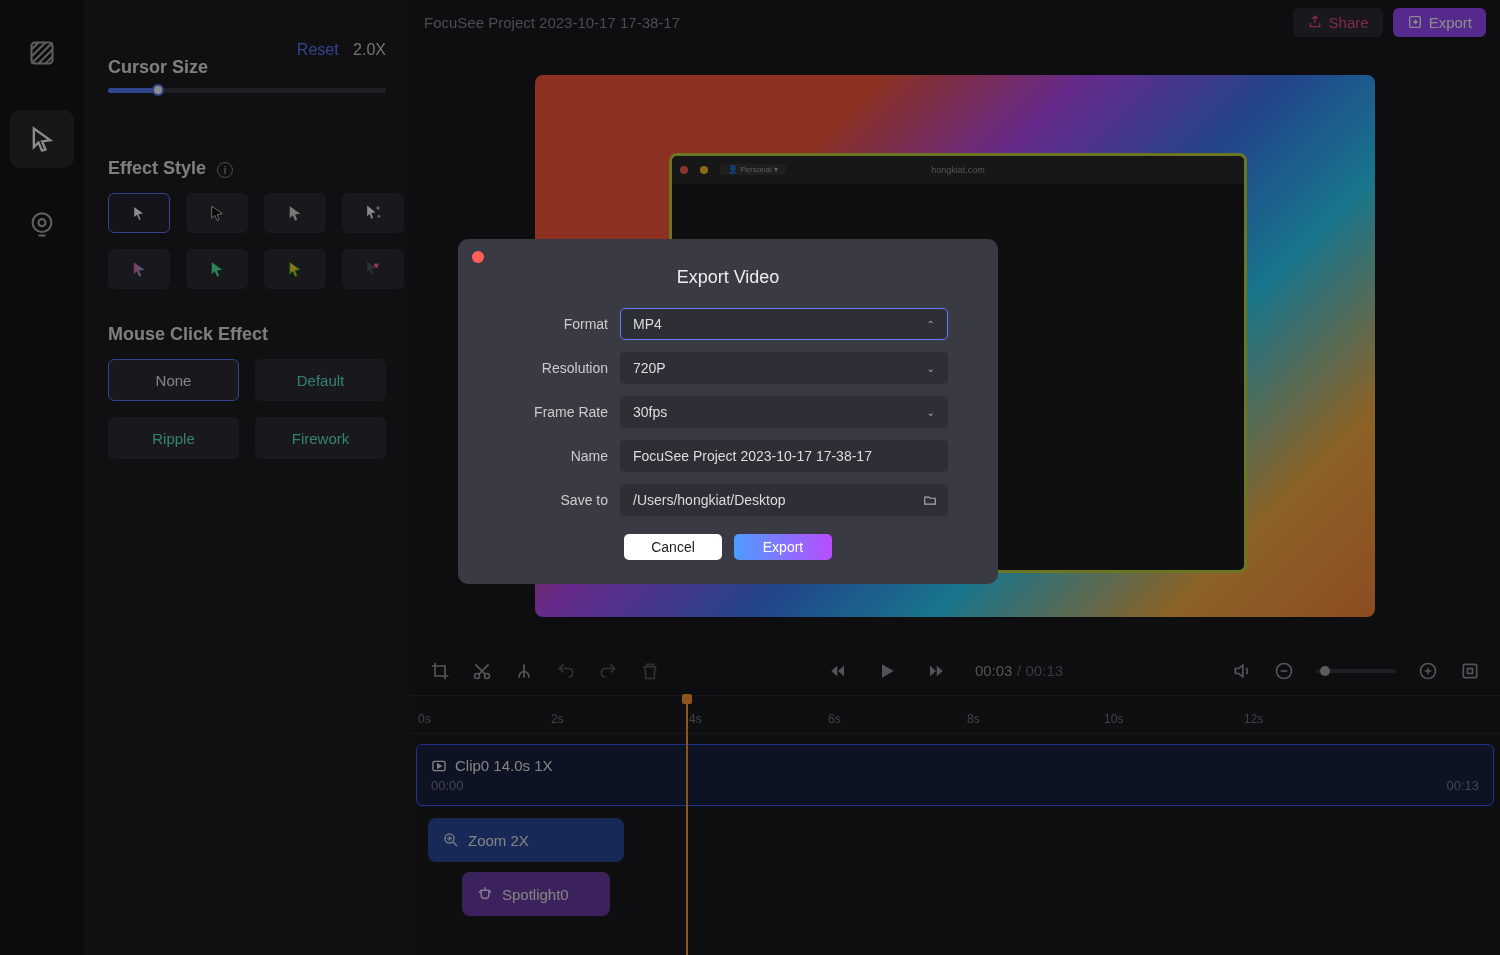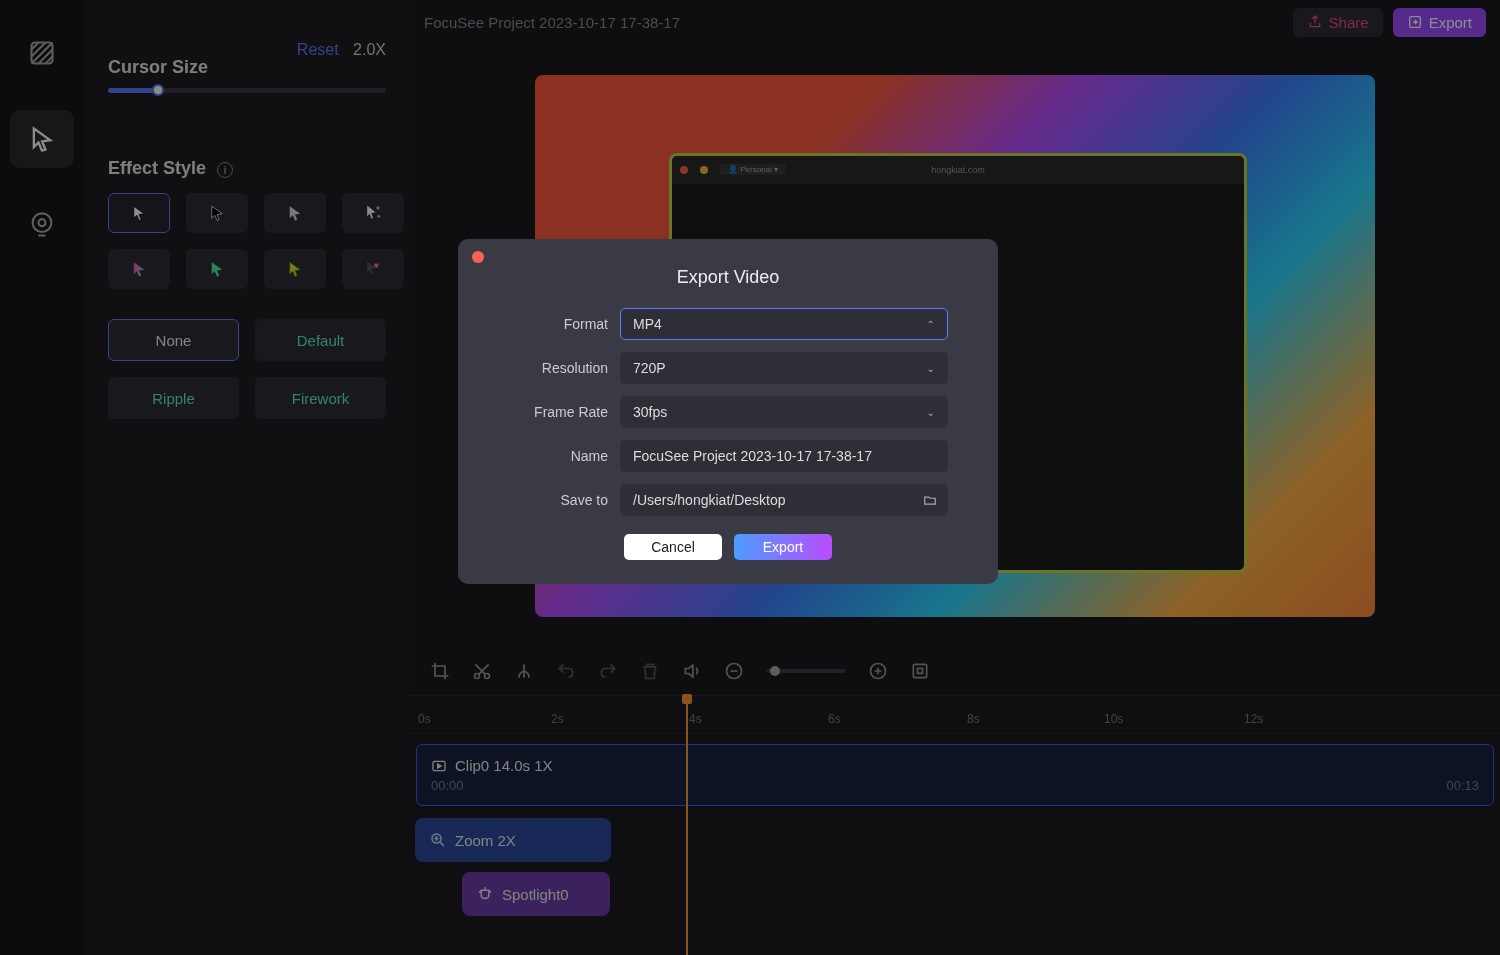--- a/index.html
+++ b/index.html
@@ -57,21 +57,21 @@
 .timeline { height:260px; border-top:1px solid #2a2a30; background:#1d1d22; position:relative; padding-top:8px; }
 .ruler { height:30px; position:relative; font-size:12px; color:#7a7a82; border-bottom:1px solid #2a2a30; }
 .ruler-mark { position:absolute; top:8px; }
 .playhead { position:absolute; top:0; bottom:0; width:2px; background:#ff9933; z-index:5; }
 .playhead::before { content:''; position:absolute; top:-2px; left:-4px; width:10px; height:10px; background:#ff9933; border-radius:2px; }
 
 .track { position:absolute; left:6px; right:6px; border-radius:6px; display:flex; align-items:center; padding:0 14px; }
 .track-clip { top:48px; height:62px; background:#1a2340; border:1.5px solid #3d5aff; flex-direction:column; align-items:flex-start; justify-content:center; gap:4px; }
 .track-clip .clip-title { font-size:15px; color:#eee; display:flex; align-items:center; gap:8px; }
 .track-clip .clip-times { display:flex; width:100%; justify-content:space-between; font-size:13px; color:#7a7a92; }
-.track-zoom { top:122px; left:5px; width:196px; height:44px; background:#2d4a9e; border:none; border-radius:8px; gap:8px; }
+.track-zoom { top:122px; left:18px; width:196px; height:44px; background:#2d4a9e; border:none; border-radius:8px; gap:8px; }
 .track-spot { top:176px; left:52px; width:148px; height:44px; background:#6d3fa8; border-radius:8px; gap:8px; }
 .track-label { font-size:15px; color:#eee; }
 
 
 .overlay { position:absolute; inset:0; background:rgba(0,0,0,0.45); z-index:100; display:flex; align-items:center; justify-content:center; }
 .modal { width:540px; background:#3a3a44; border-radius:10px; padding:0 0 24px 0; position:relative; margin-top:-132px; margin-left:-44px; }
 .modal-close { position:absolute; top:12px; left:14px; width:12px; height:12px; border-radius:50%; background:#ff5f56; cursor:pointer; }
 .modal-title { text-align:center; font-size:18px; color:#eee; padding:28px 0 20px; }
 .form-row { display:flex; align-items:center; padding:0 50px; margin-bottom:12px; }
 .form-label { width:100px; text-align:right; font-size:14px; color:#ccc; margin-right:12px; }
@@ -178,20 +178,21 @@
           </svg>
         </div>
       <div class="cursor-cell">
           <svg width="20" height="20" viewBox="0 0 24 24">
             <path d="M5 3 L15 11 L10 12 L12 18 L10 19 L8 13 L5 16 Z" fill="#555"></path>
             <path d="M16 6 C18 4 20 6 18 9 L16 11 L14 9 C12 6 14 4 16 6 Z" fill="#ff6aa0"></path>
           </svg>
         </div>
     </div>
 
+    <div class="section-title">Mouse Click Effect</div>
     <div class="effect-grid">
       <div class="effect-btn selected">None</div>
       <div class="effect-btn">Default</div>
       <div class="effect-btn">Ripple</div>
       <div class="effect-btn">Firework</div>
     </div>
   </div>
 
   <div class="main">
     <div class="topbar">
@@ -252,20 +253,42 @@
       <span class="ctrl-ic dim">
           <svg width="20" height="20" viewBox="0 0 24 24" fill="none" stroke="currentColor" stroke-width="2">
             <path d="M15 14 L20 9 L15 4 M20 9 H9 Q4 9 4 14 T9 19"></path>
           </svg>
         </span>
       <span class="ctrl-ic dim">
           <svg width="20" height="20" viewBox="0 0 24 24" fill="none" stroke="currentColor" stroke-width="2">
             <path d="M4 7 H20 M8 7 V4 H16 V7 M6 7 L7 21 H17 L18 7"></path>
           </svg>
         </span>
+      <div class="ctrl-center">
+        <span class="ctrl-ic">
+            <svg width="18" height="18" viewBox="0 0 24 24" fill="currentColor">
+              <path d="M11 5 L3 12 L11 19 Z M20 5 L12 12 L20 19 Z"></path>
+            </svg>
+          </span>
+        <span class="ctrl-ic">
+            <svg width="20" height="20" viewBox="0 0 24 24" fill="currentColor">
+              <path d="M6 4 L20 12 L6 20 Z"></path>
+            </svg>
+          </span>
+        <span class="ctrl-ic">
+            <svg width="18" height="18" viewBox="0 0 24 24" fill="currentColor">
+              <path d="M4 5 L12 12 L4 19 Z M13 5 L21 12 L13 19 Z"></path>
+            </svg>
+          </span>
+        <span>
+          <span class="time-text">00:03</span>
+          <span class="time-text time-total">/</span>
+          <span class="time-text time-total">00:13</span>
+        </span>
+      </div>
       <span class="ctrl-ic">
           <svg width="20" height="20" viewBox="0 0 24 24" fill="none" stroke="currentColor" stroke-width="2">
             <path d="M4 9 H8 L13 5 V19 L8 15 H4 Z M17 8 Q20 12 17 16"></path>
           </svg>
         </span>
       <span class="ctrl-ic">
           <svg width="20" height="20" viewBox="0 0 24 24" fill="none" stroke="currentColor" stroke-width="2">
             <circle cx="12" cy="12" r="9"></circle>
             <path d="M8 12 H16"></path>
           </svg>

